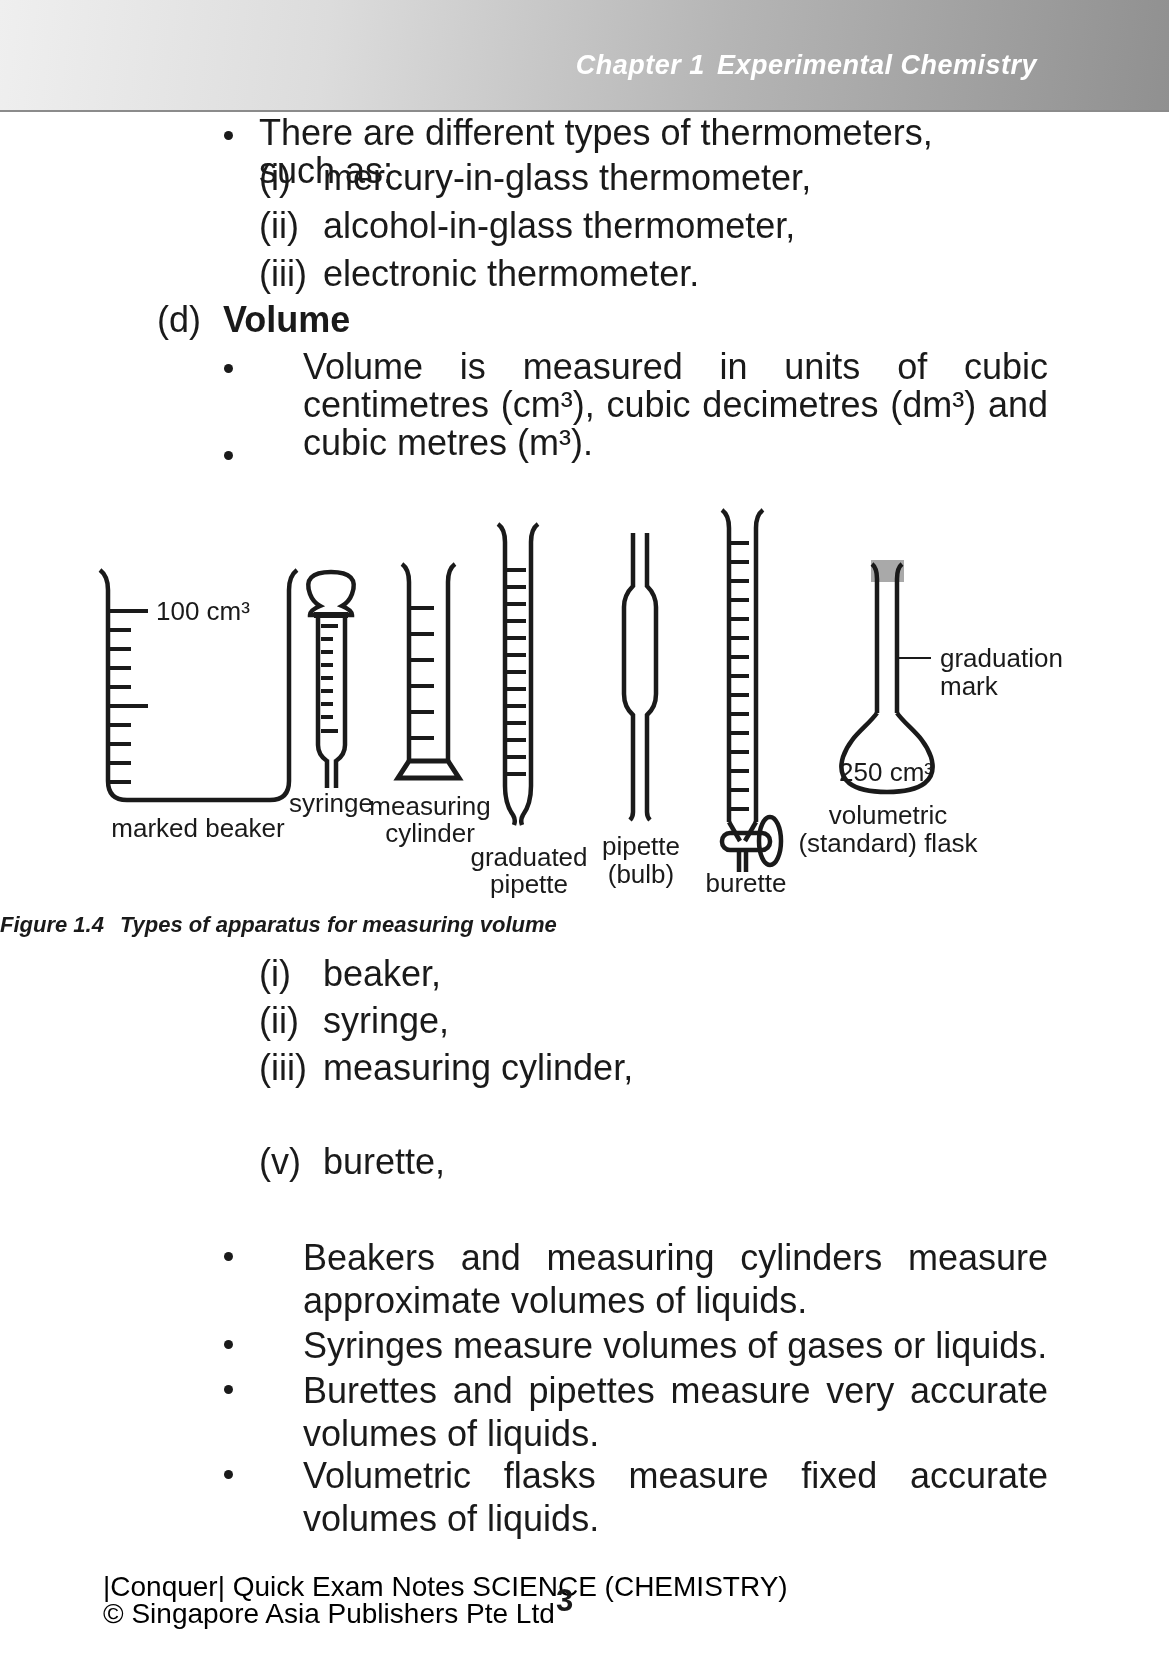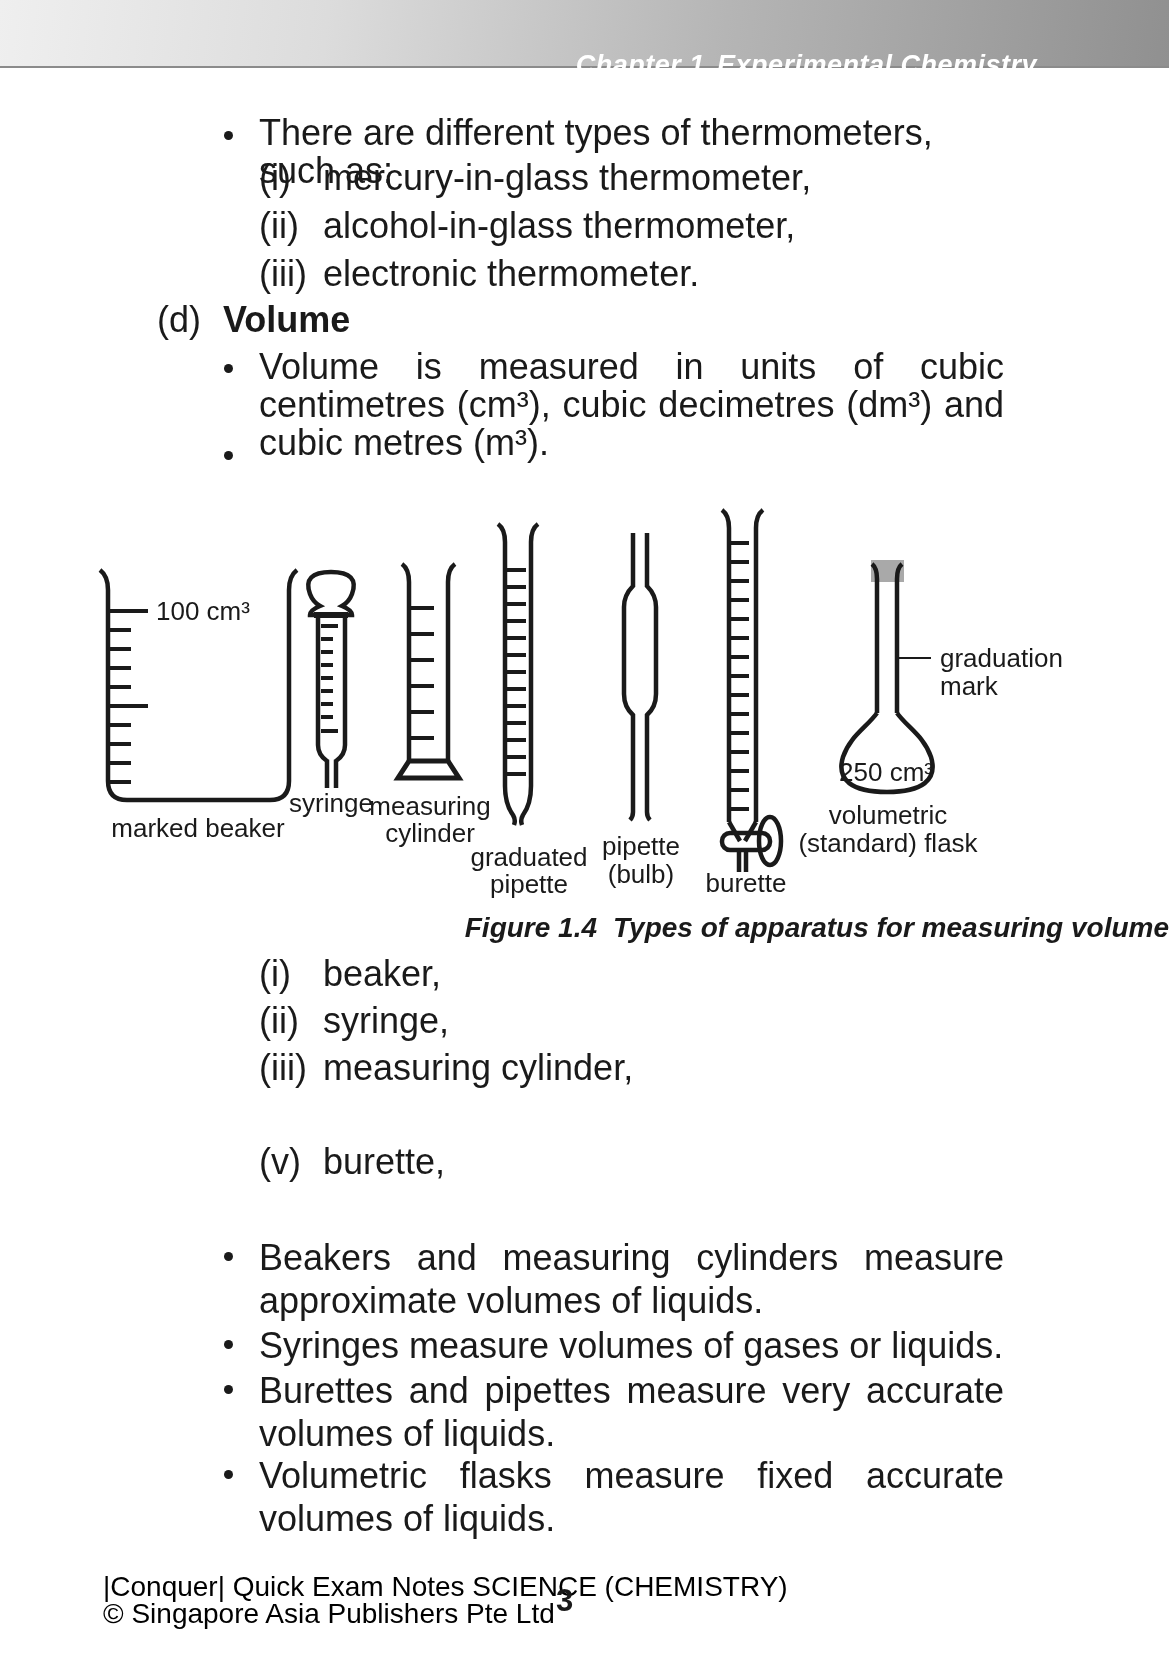--- a/index.html
+++ b/index.html
@@ -9,21 +9,21 @@
     width: 1169px;
     height: 1655px;
     background: #ffffff;
     overflow: hidden;
     font-family: "Liberation Sans", "DejaVu Sans", sans-serif;
     color: #1a1a1a;
   }
   .header-bar {
     position: absolute;
     top: 0; left: 0;
-    width: 1169px; height: 68px;
+    width: 1169px; height: 112px;
     background: linear-gradient(97deg, #efefef 0%, #dcdcdc 28%, #b5b5b5 62%, #909090 100%);
     border-bottom: 2px solid #8b8b8b;
   }
   .header-text {
     position: absolute;
     top: 50px;
     right: 132px;
     color: #ffffff;
     font-size: 27px;
     font-weight: bold;
@@ -33,30 +33,30 @@
   }
   .header-text .gap { display: inline-block; width: 12px; }
   .body-text { font-size: 36px; line-height: 38px; }
   .dot {
     position: absolute;
     width: 9px; height: 9px;
     border-radius: 50%;
     background: #1a1a1a;
   }
   .abs { position: absolute; }
-  .jtext { text-align: justify; text-justify: inter-word; }
+  .jtext { text-align: justify; text-justify: inter-word; margin-left: 44px; }
   .num-row { display: flex; }
   .num-col { width: 64px; flex: 0 0 64px; }
   .section-row { display: flex; }
   .section-label { width: 66px; flex: 0 0 66px; }
   .section-title { font-weight: bold; }
   .caption {
     width: 1169px;
-    text-align: right;
-    font-size: 28px;
+    text-align: left;
+    font-size: 22px;
     font-weight: bold;
     font-style: italic;
   }
   .caption .cap-gap { display: inline-block; width: 16px; }
   .notes-block { line-height: 43px; }
   .footer-line { font-size: 28px; line-height: 27px; color: #000000; }
   .page-num { font-size: 31px; font-weight: bold; }
   svg text {
     font-family: "Liberation Sans", "DejaVu Sans", sans-serif;
     font-size: 26px;

